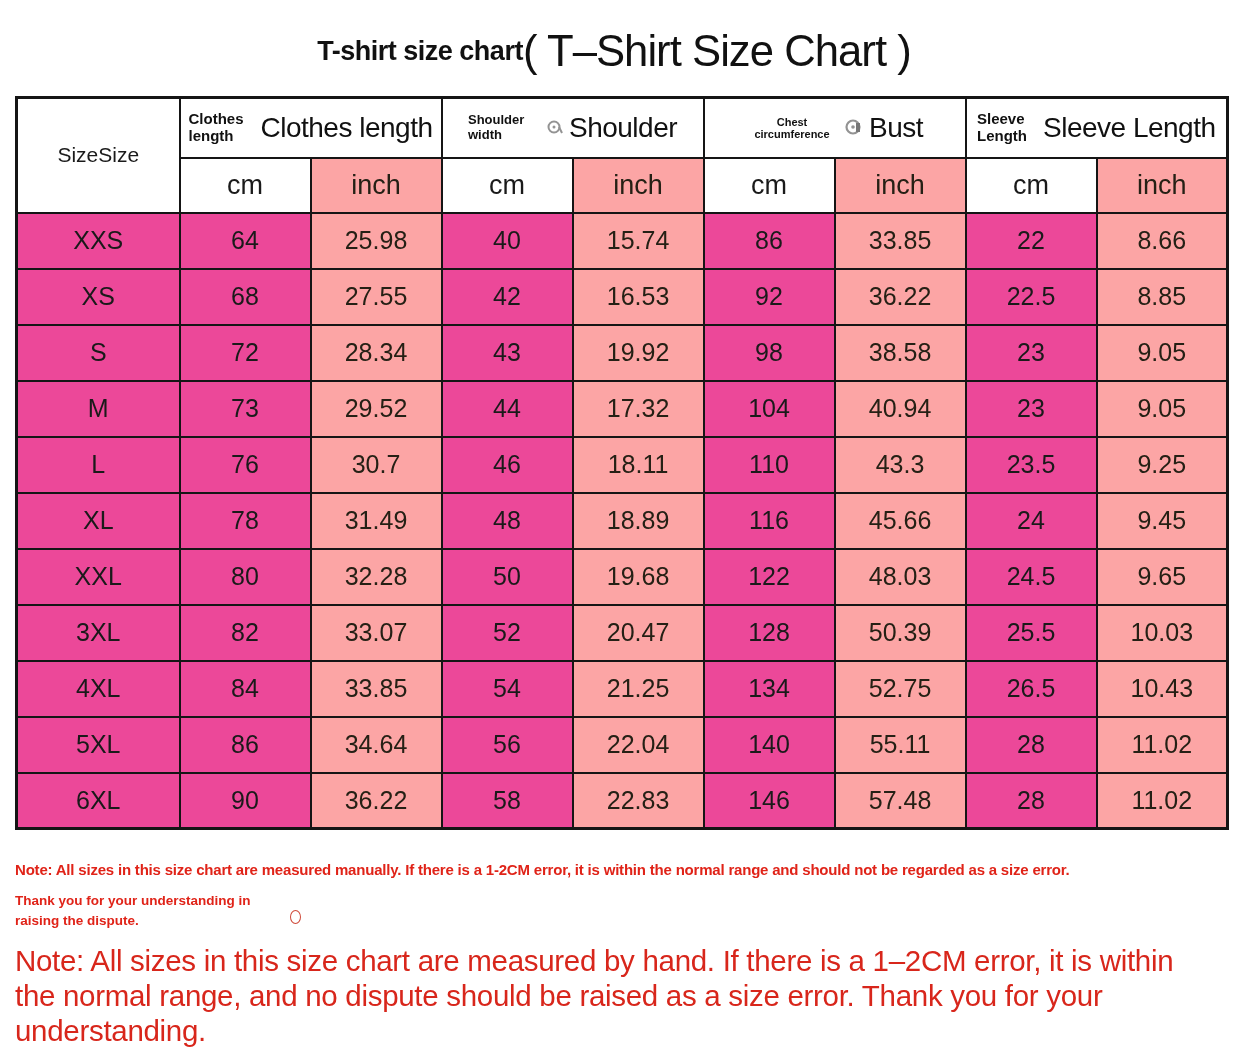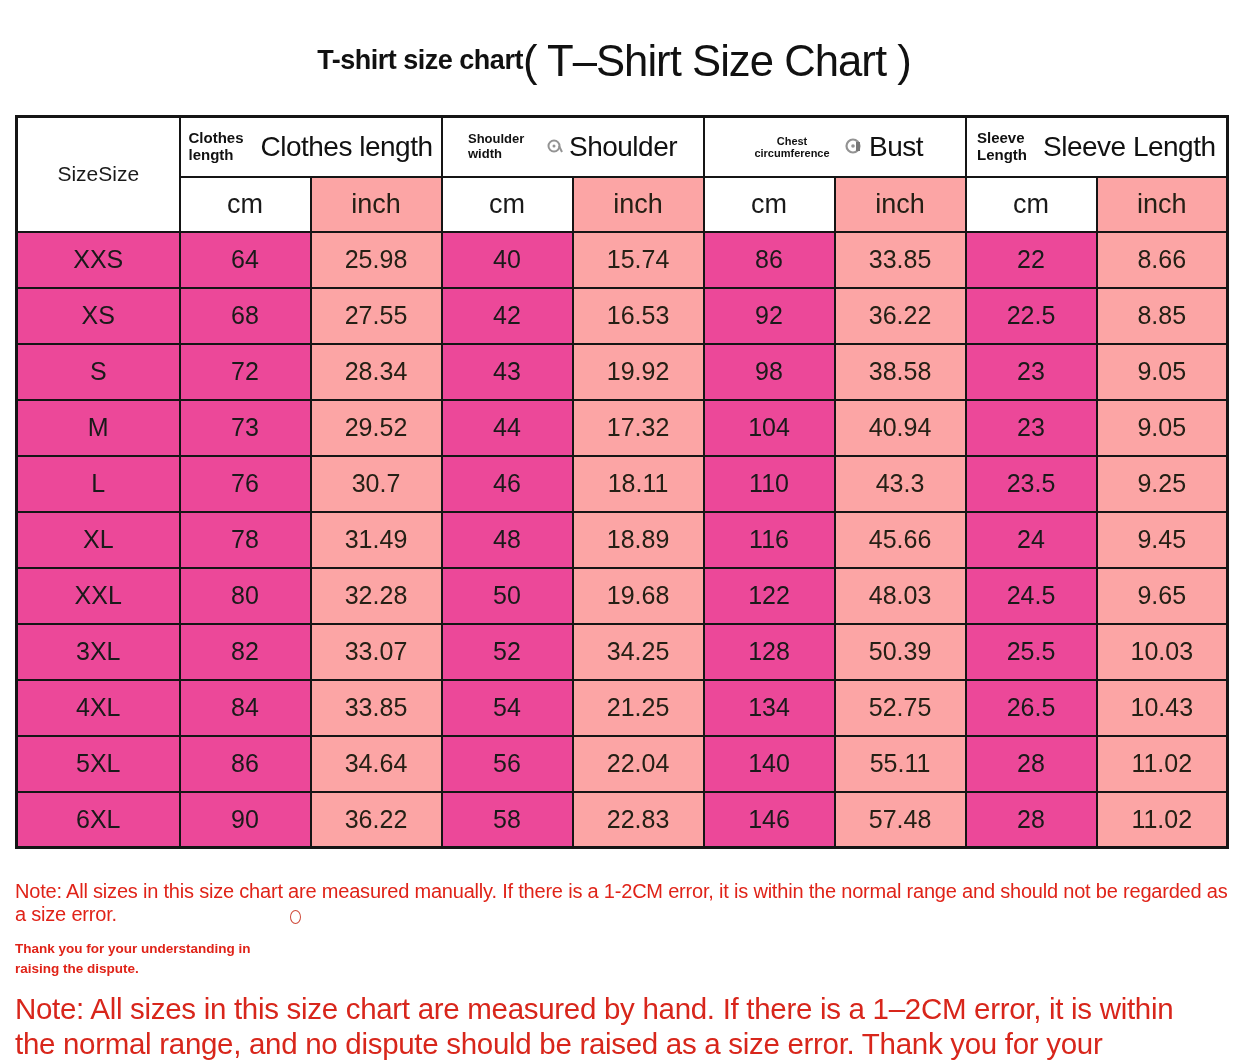--- a/index.html
+++ b/index.html
@@ -5,21 +5,21 @@
   * { margin: 0; padding: 0; box-sizing: border-box; }
   html, body { background: #ffffff; }
   body {
     width: 1240px; height: 1063px;
     font-family: "Liberation Sans", "DejaVu Sans", sans-serif;
     color: #1a1a1a;
     position: relative;
     overflow: hidden;
   }
   .title-block {
-    height: 115px;
+    height: 96px;
     display: flex; align-items: center; justify-content: center;
     padding-top: 6px;
   }
   .title-small { font-size: 27px; font-weight: 700; letter-spacing: -0.5px; color: #111; }
   .title-large { font-size: 45px; font-weight: 400; letter-spacing: -1px; color: #111;
                  transform: scaleX(0.97); transform-origin: left center; }
 
   table.size-table {
     margin-left: 15px;
     width: 1210px;
@@ -51,21 +51,21 @@
   .g2 .glabel-sm { width: 92px; font-size: 11px; text-align: center; }
   .g3 .glabel-sm { width: 56px; font-size: 15px; }
   .glabel-lg { font-size: 28px; font-weight: 400; color: #111; letter-spacing: -0.5px; }
   .hicon { display: inline-flex; margin: 0 -4px; opacity: 0.75; }
 
   td.inch-cell, th.inch-cell { background: #fca5a5; color: #252015; }
   td.cm-cell, td.size-cell { background: #ec4899; }
 
   .notes { margin: 31px 0 0 15px; color: #DC2418; }
   .note1 {
-    font-size: 20px; font-weight: 400; letter-spacing: -0.2px;
+    font-size: 15px; font-weight: 700; letter-spacing: -0.2px;
     color: #E02318;
   }
   .note2 {
     margin-top: 13px; font-size: 13.5px; font-weight: 700; line-height: 1.45;
     color: #E02318;
   }
   .circle-mark {
     position: absolute; left: 290px; top: 910px;
     width: 11px; height: 14px;
     border: 1.5px solid #cf4a3a; border-radius: 50%;
@@ -225,21 +225,21 @@
         <td class="cm-cell">122</td>
         <td class="inch-cell">48.03</td>
         <td class="cm-cell">24.5</td>
         <td class="inch-cell">9.65</td>
       </tr>
       <tr>
         <td class="size-cell">3XL</td>
         <td class="cm-cell">82</td>
         <td class="inch-cell">33.07</td>
         <td class="cm-cell">52</td>
-        <td class="inch-cell">34.25</td>
+        <td class="inch-cell">20.47</td>
         <td class="cm-cell">128</td>
         <td class="inch-cell">50.39</td>
         <td class="cm-cell">25.5</td>
         <td class="inch-cell">10.03</td>
       </tr>
       <tr>
         <td class="size-cell">4XL</td>
         <td class="cm-cell">84</td>
         <td class="inch-cell">33.85</td>
         <td class="cm-cell">54</td>

